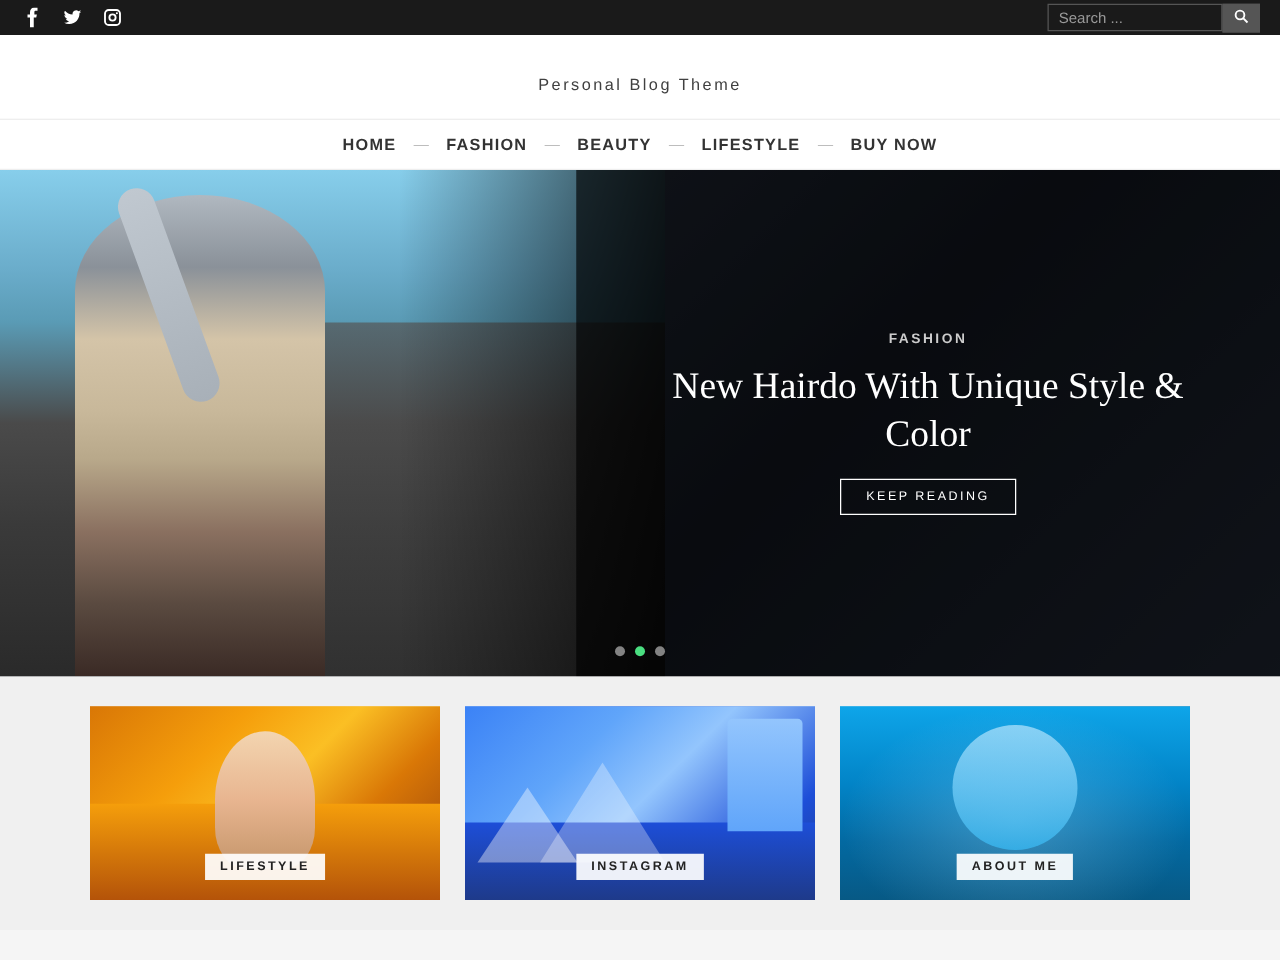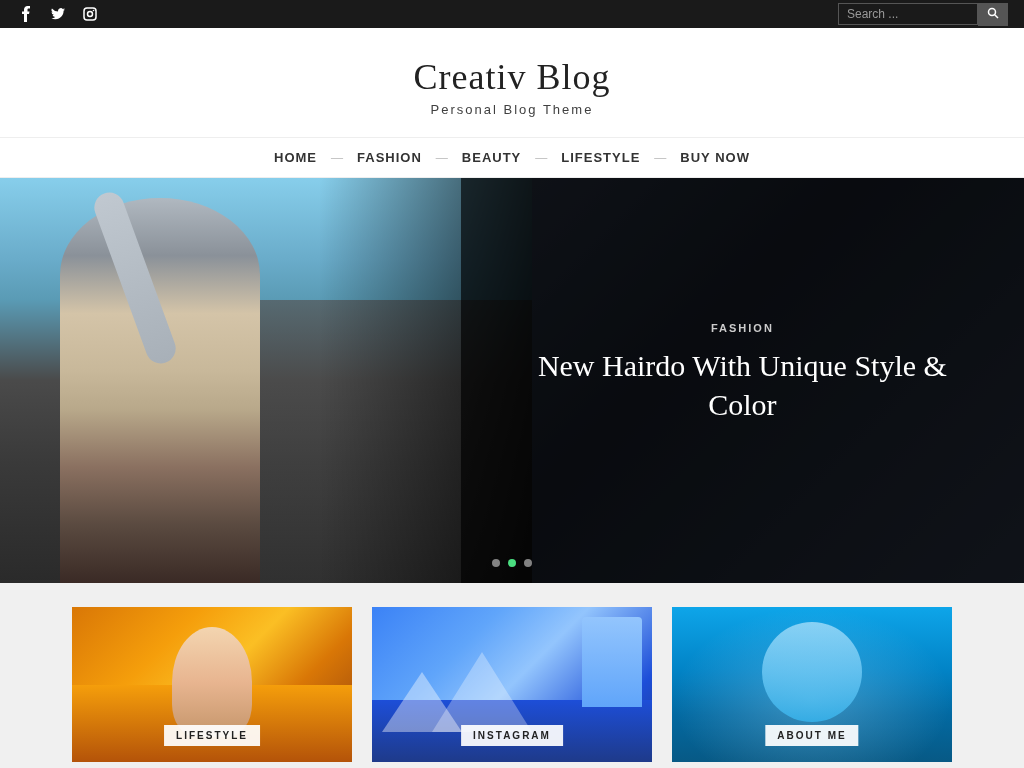--- a/index.html
+++ b/index.html
@@ -258,21 +258,20 @@
     <button class="search-btn">
       <svg width="12" height="12" viewBox="0 0 12 12" fill="white">
         <circle cx="5" cy="5" r="3.5" stroke="white" stroke-width="1.5" fill="none"></circle>
         <line x1="7.5" y1="7.5" x2="11" y2="11" stroke="white" stroke-width="1.5"></line>
       </svg>
     </button>
   </div>
 </div>
 
 <div class="header">
-  <div class="header-title">Creativ Blog</div>
   <div class="header-subtitle">Personal Blog Theme</div>
 </div>
 
 <nav>
   <span class="nav-item">HOME</span>
   <span class="nav-separator">—</span>
   <span class="nav-item">FASHION</span>
   <span class="nav-separator">—</span>
   <span class="nav-item">BEAUTY</span>
   <span class="nav-separator">—</span>
@@ -296,20 +295,21 @@
     <div style="position:absolute;top:10px;left:120px;width:30px;height:180px;background:linear-gradient(180deg,#c0c8d0,#a8b0b8);transform:rotate(-20deg);border-radius:15px;"></div>
 
     <div style="position:absolute;top:0;right:0;width:40%;height:100%;background:linear-gradient(to right,transparent,rgba(0,0,0,0.7));"></div>
   </div>
 
   <div class="hero-overlay"></div>
 
   <div class="hero-content">
     <div class="hero-category">FASHION</div>
     <h2 class="hero-title">New Hairdo With Unique Style &amp; Color</h2>
+    <button class="hero-btn">KEEP READING</button>
   </div>
 
   <div class="hero-dots">
     <div class="dot"></div>
     <div class="dot active"></div>
     <div class="dot"></div>
   </div>
 </div>
 
 <div class="cards-section">

